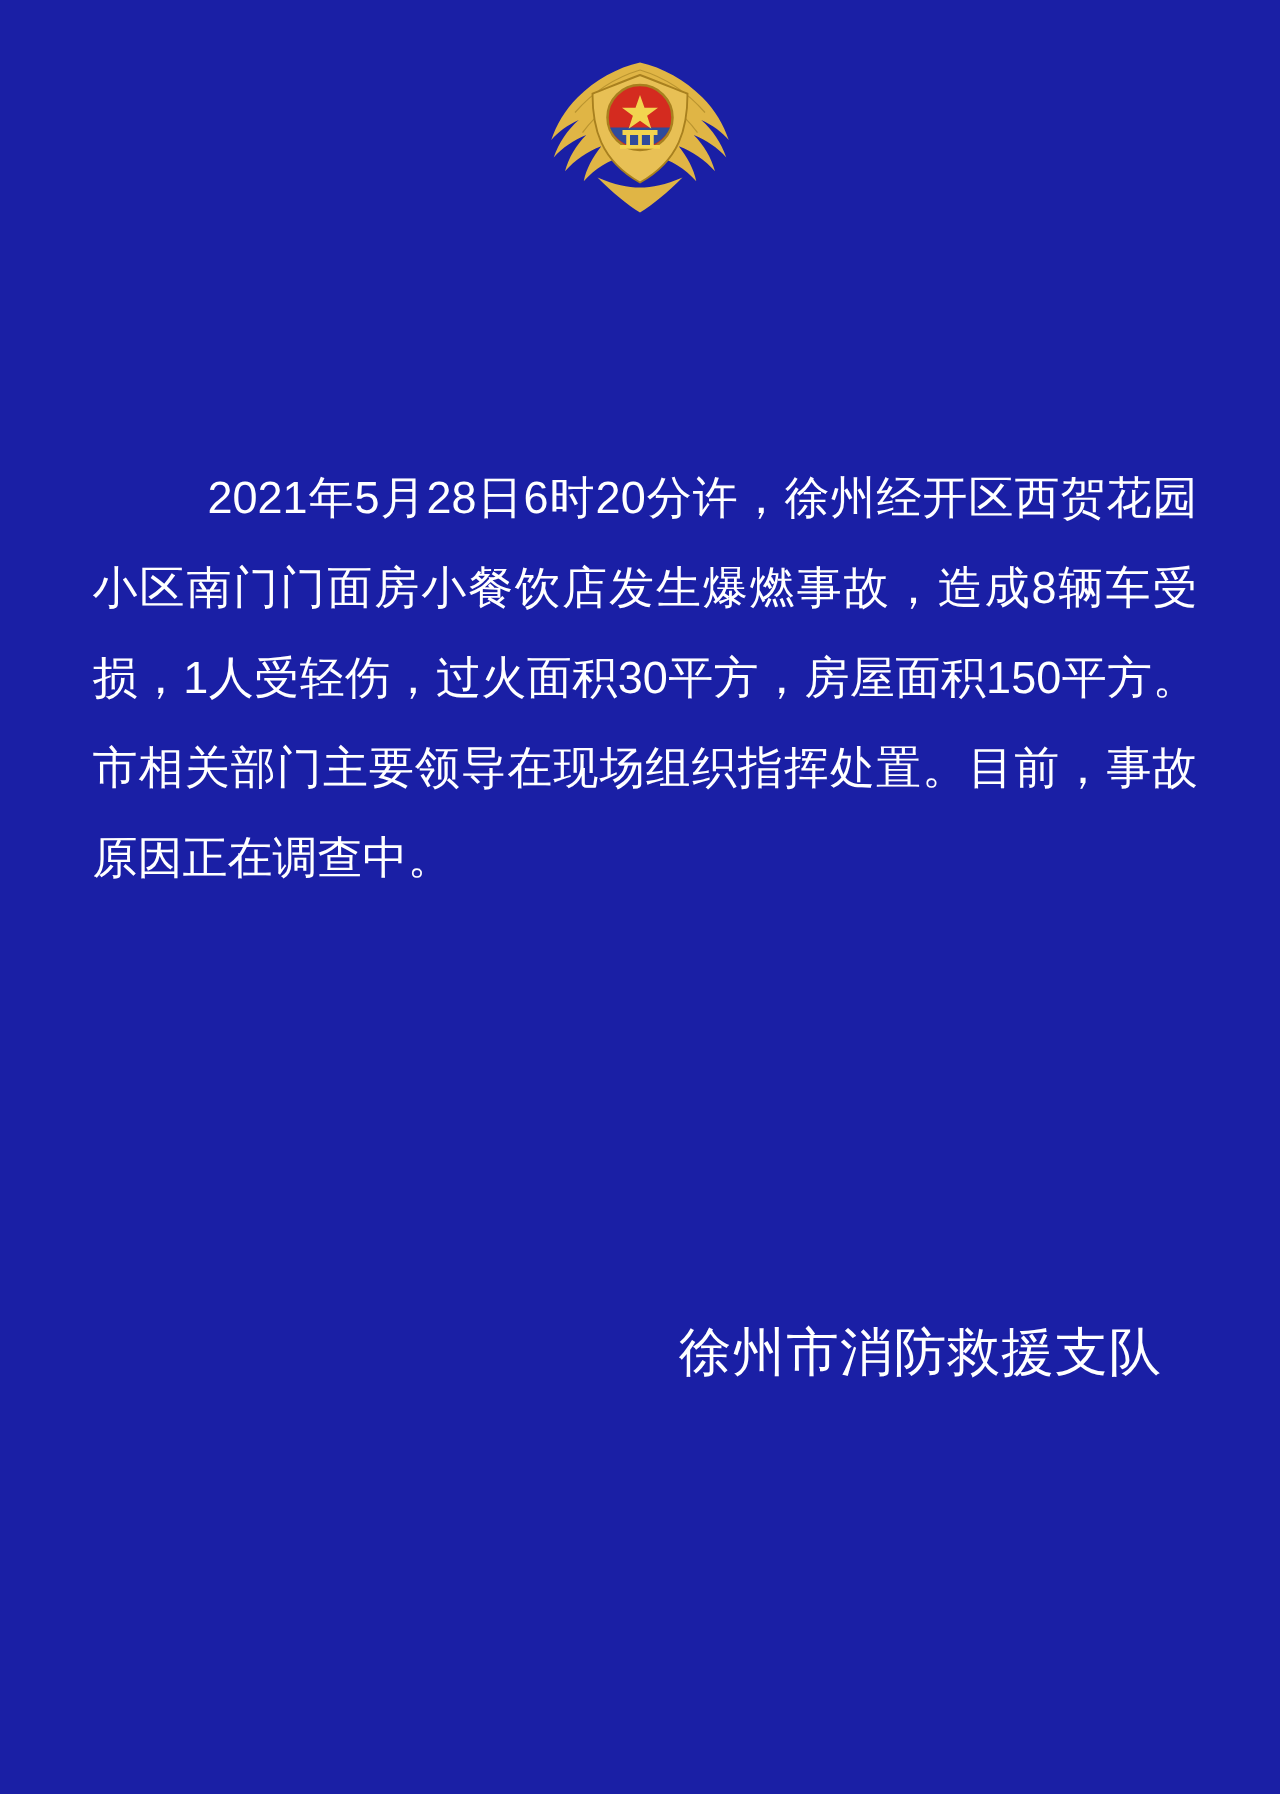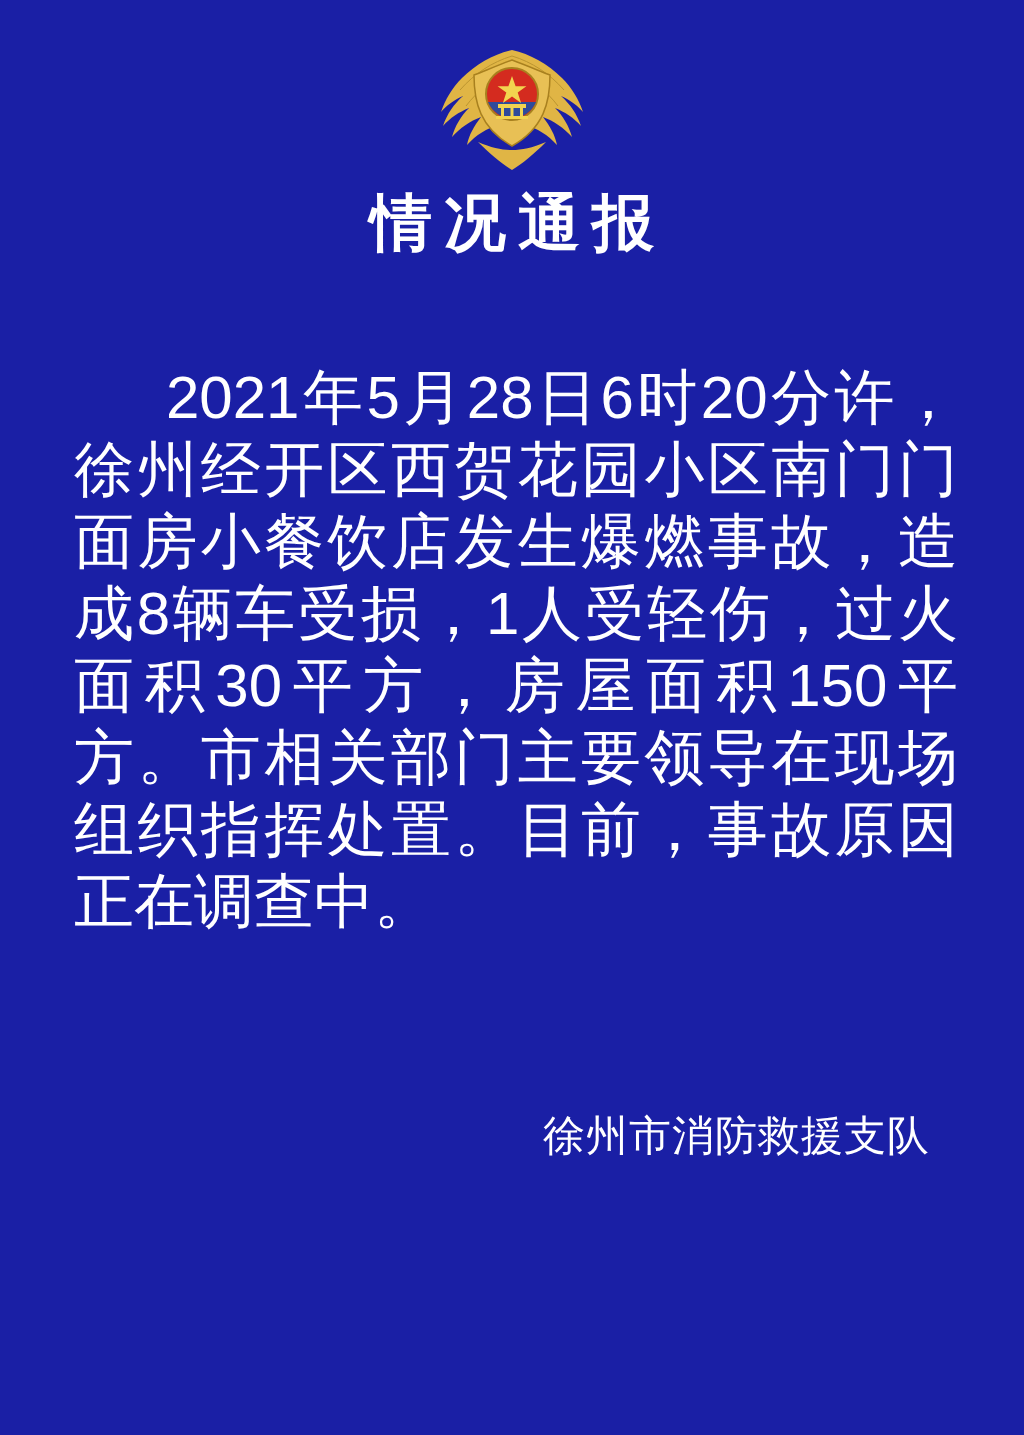--- a/index.html
+++ b/index.html
@@ -53,33 +53,33 @@
     line-height: 1.2;
   }
 
   
   .body-text {
     position: absolute;
     top: 362px;
     left: 74px;
     width: 884px;
     color: #ffffff;
-    font-size: 60px;
+    font-size: 36px;
     line-height: 72px;
     text-indent: 92px;
     text-align: justify;
     font-family: "Liberation Sans", "DejaVu Sans", sans-serif;
     letter-spacing: 0px;
   }
 
   
   .signature {
     position: absolute;
     right: 94px;
-    top: 1100px;
+    top: 1046px;
     text-align: center;
     color: #ffffff;
     font-size: 42px;
     line-height: 72px;
     font-family: "Liberation Sans", "DejaVu Sans", sans-serif;
   }
   .signature .org { display: block; letter-spacing: 1px; }
   .signature .date { display: block; letter-spacing: 0px; }
 </style>
 </head>
@@ -115,21 +115,20 @@
 
         <rect x="66" y="62" width="28" height="4" fill="#f2d44f"></rect>
         <rect x="69" y="66" width="3" height="8" fill="#f2d44f"></rect>
         <rect x="78.5" y="66" width="3" height="8" fill="#f2d44f"></rect>
         <rect x="88" y="66" width="3" height="8" fill="#f2d44f"></rect>
         <rect x="64" y="74" width="32" height="3" fill="#f2d44f"></rect>
       </svg>
     </div>
   </div>
 
-  <div class="title">情况通报</div>
 
   <div class="body-text">2021年5月28日6时20分许，徐州经开区西贺花园小区南门门面房小餐饮店发生爆燃事故，造成8辆车受损，1人受轻伤，过火面积30平方，房屋面积150平方。市相关部门主要领导在现场组织指挥处置。目前，事故原因正在调查中。</div>
 
   <div class="signature">
     <span class="org">徐州市消防救援支队</span>
   </div>
 
 </div>
 
 </body></html>

